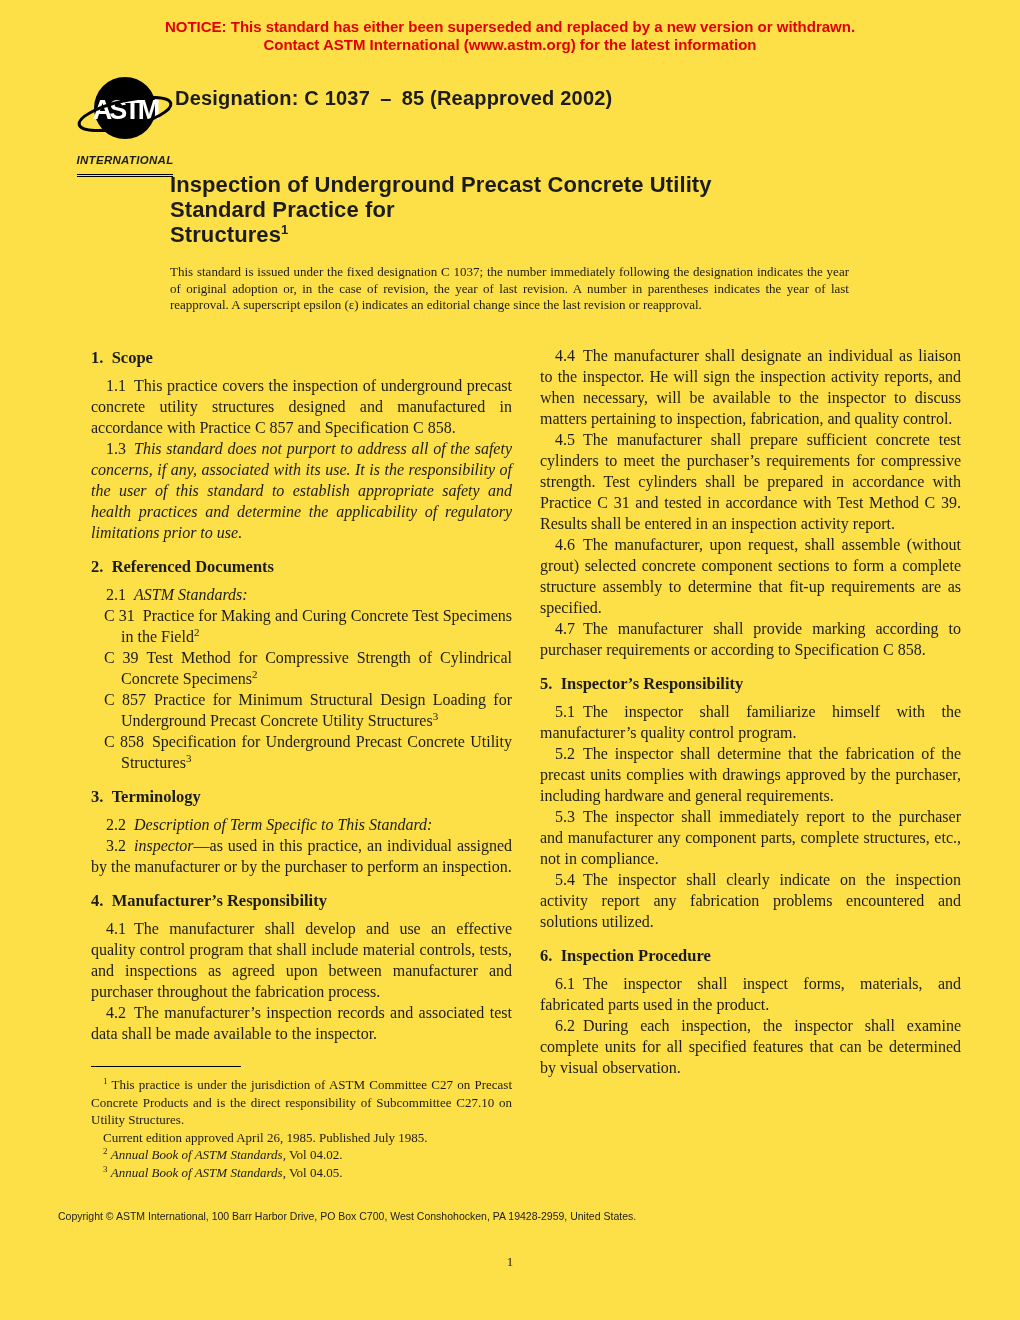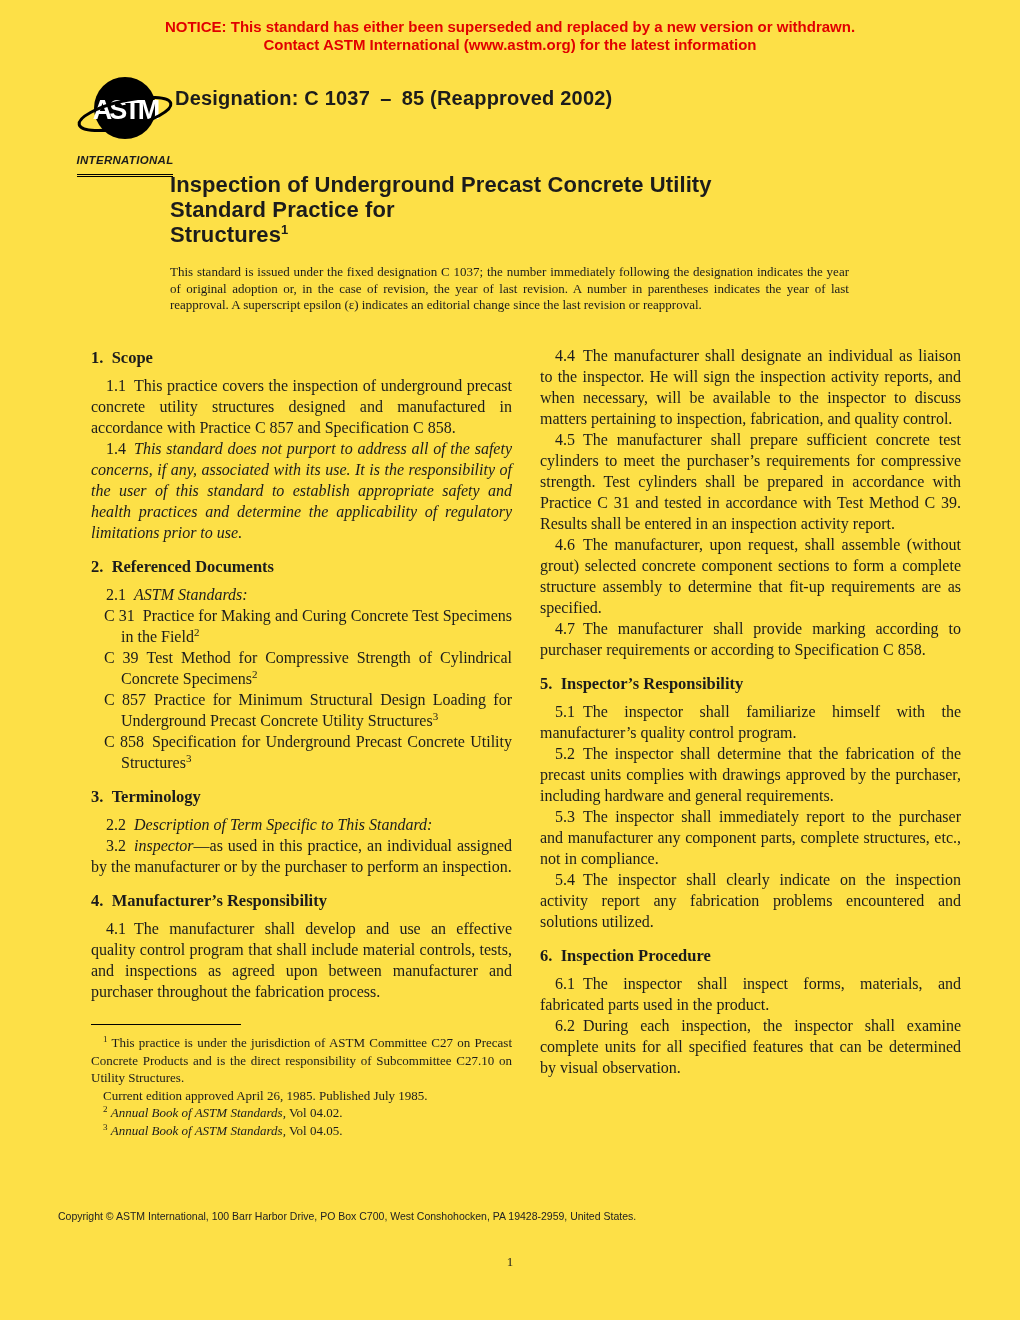--- a/index.html
+++ b/index.html
@@ -76,32 +76,33 @@
     <div>Standard Practice for</div>
     <div><span>Structures</span><sup>1</sup></div>
   </div>
 
   <div class="issued">This standard is issued under the fixed designation C 1037; the number immediately following the designation indicates the year of original adoption or, in the case of revision, the year of last revision. A number in parentheses indicates the year of last reapproval. A superscript epsilon (ε) indicates an editorial change since the last revision or reapproval.</div>
 
   <div class="body-cols">
     <div class="col">
         <h2 class="sec-h">1. Scope</h2>
         <p class="body-p"><span>1.1 This practice covers the inspection of underground precast concrete utility structures designed and manufactured in accordance with Practice C 857 and Specification C 858.</span></p>
-        <p class="body-p"><span>1.4 </span><span class="it">This standard does not purport to address all of the safety concerns, if any, associated with its use. It is the responsibility of the user of this standard to establish appropriate safety and health practices and determine the applicability of regulatory limitations prior to use.</span></p>
+        <p class="body-p"><span>1.3 </span><span class="it">This standard does not purport to address all of the safety concerns, if any, associated with its use. It is the responsibility of the user of this standard to establish appropriate safety and health practices and determine the applicability of regulatory limitations prior to use.</span></p>
         <h2 class="sec-h">2. Referenced Documents</h2>
         <p class="body-p"><span>2.1 </span><span class="it">ASTM Standards:</span></p>
         <p class="ref"><span>C 31 Practice for Making and Curing Concrete Test Specimens in the Field</span><sup>2</sup></p>
         <p class="ref"><span>C 39 Test Method for Compressive Strength of Cylindrical Concrete Specimens</span><sup>2</sup></p>
         <p class="ref"><span>C 857 Practice for Minimum Structural Design Loading for Underground Precast Concrete Utility Structures</span><sup>3</sup></p>
         <p class="ref"><span>C 858 Specification for Underground Precast Concrete Utility Structures</span><sup>3</sup></p>
         <h2 class="sec-h">3. Terminology</h2>
         <p class="body-p"><span>2.2 </span><span class="it">Description of Term Specific to This Standard:</span></p>
         <p class="body-p"><span>3.2 </span><span class="it">inspector</span><span>—as used in this practice, an individual assigned by the manufacturer or by the purchaser to perform an inspection.</span></p>
         <h2 class="sec-h">4. Manufacturer’s Responsibility</h2>
         <p class="body-p"><span>4.1 The manufacturer shall develop and use an effective quality control program that shall include material controls, tests, and inspections as agreed upon between manufacturer and purchaser throughout the fabrication process.</span></p>
+        <p class="body-p"><span>4.2 The manufacturer’s inspection records and associated test data shall be made available to the inspector.</span></p>
         <div class="footnotes">
           <div class="fn-rule"></div>
           <p class="fn"><sup>1</sup><span> This practice is under the jurisdiction of ASTM Committee C27 on Precast Concrete Products and is the direct responsibility of Subcommittee C27.10 on Utility Structures.</span></p>
           <p class="fn"><span>Current edition approved April 26, 1985. Published July 1985.</span></p>
           <p class="fn"><sup>2</sup><span> </span><span class="it">Annual Book of ASTM Standards,</span><span> Vol 04.02.</span></p>
           <p class="fn"><sup>3</sup><span> </span><span class="it">Annual Book of ASTM Standards,</span><span> Vol 04.05.</span></p>
         </div>
       </div>
     <div class="col">
         <p class="body-p"><span>4.4 The manufacturer shall designate an individual as liaison to the inspector. He will sign the inspection activity reports, and when necessary, will be available to the inspector to discuss matters pertaining to inspection, fabrication, and quality control.</span></p>

